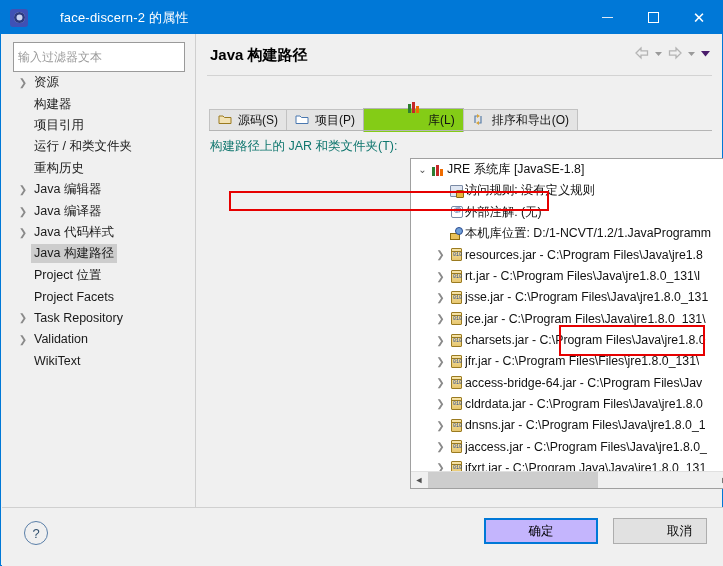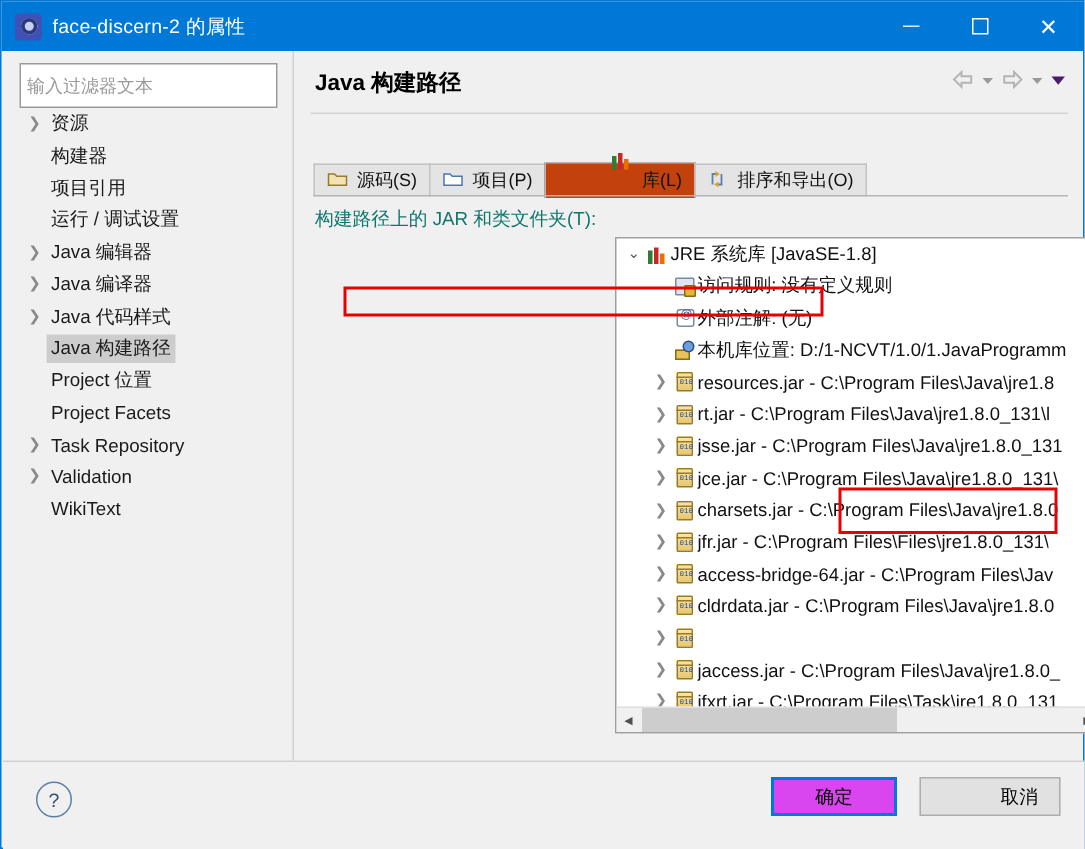--- a/index.html
+++ b/index.html
@@ -10,21 +10,21 @@
     font-size:12px;
     color:#000;
     overflow:hidden;
     -webkit-font-smoothing:none;
   }
   .dialog{position:absolute;left:0;top:0;width:723px;height:566px;
           background:#f0f0f0;border:1px solid #0078d7;box-sizing:border-box;}
 
   
   .titlebar{position:absolute;left:0;top:0;width:721px;height:33px;
-            background:#0078d7;color:#fff;display:flex;align-items:center;}
+            background:#0078d7;color:#fff;display:flex;align-items:center;gap:25px;}
   .title-icon{width:18px;height:18px;margin-left:9px;margin-right:7px;
               border-radius:3px;background:#3f51b5;position:relative;
               display:flex;align-items:center;justify-content:center;}
   .title-icon::before{content:"";width:11px;height:11px;border-radius:50%;
               background:#c8d2f0;box-shadow:inset 0 0 0 2.5px #2b3a80;}
   .title-text{font-size:13px;letter-spacing:.2px;}
   .win-btns{margin-left:auto;display:flex;height:33px;}
   .win-btn{width:46px;height:33px;display:flex;align-items:center;
            justify-content:center;color:#fff;font-size:13px;}
   .win-btn.mini span{display:block;width:11px;height:1px;background:#dfe9f5;}
@@ -53,21 +53,21 @@
   .page-title{position:absolute;left:13px;top:12px;font-size:15px;font-weight:bold;color:#000;}
   .navicons{position:absolute;right:11px;top:12px;display:flex;align-items:center;gap:4px;}
   .navicons svg{display:block;}
   .hrule{position:absolute;left:10px;top:41px;width:505px;height:1px;background:#d3d3d3;}
 
   
   .tabs{position:absolute;left:12px;top:74px;height:23px;display:flex;align-items:center;}
   .tab{height:21px;display:flex;align-items:center;padding:0 8px;gap:5px;
        border:1px solid #c2c2c2;border-bottom:none;background:#e4e4e4;
        font-size:12px;white-space:nowrap;margin-right:-1px;color:#111;}
-  .tab.active{background:#c2410c;height:23px;border-color:#b5b5b5;padding-left:44px;}
+  .tab.active{background:#84cc16;height:23px;border-color:#b5b5b5;padding-left:44px;}
   .tabs-underline{position:absolute;left:12px;top:96px;width:503px;height:1px;background:#b5b5b5;}
   .tab .ticon{width:15px;height:14px;flex:0 0 15px;}
 
   .listlabel{position:absolute;left:13px;top:104px;font-size:12.5px;color:#0f766e;}
 
   
   .listbox{position:absolute;left:213px;top:124px;width:338px;height:331px;
            background:#fff;border:1px solid #a0a0a0;box-sizing:border-box;overflow:hidden;}
   .rows{position:absolute;left:0;top:0;width:320px;}
   .row{height:21.3px;display:flex;align-items:center;white-space:nowrap;
@@ -115,21 +115,21 @@
   .hsb .arrowr{right:0;}
   .hsb .thumb{position:absolute;left:17px;top:0;width:170px;height:16px;background:#cdcdcd;}
 
   
   .applyrow{position:absolute;left:196px;top:464px;width:525px;height:42px;}
   .footsep{position:absolute;left:1px;top:506px;width:721px;height:1px;background:#d0d0d0;}
   .footer{position:absolute;left:1px;top:507px;width:721px;height:58px;background:#f0f0f0;}
   .help{position:absolute;left:22px;top:13px;width:22px;height:22px;border:1px solid #5a7fa8;
         border-radius:50%;color:#31506e;display:flex;align-items:center;justify-content:center;
         font-size:13px;background:#f0f0f0;}
-  .btn-ok{position:absolute;right:125px;top:10px;width:84px;height:26px;background:#d946ef;
+  .btn-ok{position:absolute;right:125px;top:10px;width:114px;height:26px;background:#c4b5fd;
         border:2px solid #0078d7;box-sizing:border-box;display:flex;align-items:center;
         justify-content:center;font-size:12.5px;}
   .btn-cancel{position:absolute;right:16px;top:10px;width:94px;height:26px;background:#e1e1e1;
         border:1px solid #adadad;box-sizing:border-box;display:flex;align-items:center;
         justify-content:center;font-size:12.5px;padding-left:39px;}
 </style>
 </head>
 <body>
 
 <div class="dialog">
@@ -160,21 +160,25 @@
         <div class="tnode">
           <span class="arr empty">❯</span>
           <span class="lbl">构建器</span>
         </div>
         <div class="tnode">
           <span class="arr empty">❯</span>
           <span class="lbl">项目引用</span>
         </div>
         <div class="tnode">
           <span class="arr empty">❯</span>
-          <span class="lbl">运行 / 调试设置</span>
+          <span class="lbl">运行 / 和类文件夹</span>
+        </div>
+        <div class="tnode">
+          <span class="arr empty">❯</span>
+          <span class="lbl">重构历史</span>
         </div>
         <div class="tnode">
           <span class="arr">❯</span>
           <span class="lbl">Java 编辑器</span>
         </div>
         <div class="tnode">
           <span class="arr">❯</span>
           <span class="lbl">Java 编译器</span>
         </div>
         <div class="tnode">
@@ -297,21 +301,21 @@
             <span class="ic">
               <span class="annicon"></span>
             </span>
             <span class="tx">外部注解:  (无)</span>
           </div>
           <div class="row indent1">
             <span class="ar none">❯</span>
             <span class="ic">
               <span class="nativeicon"></span>
             </span>
-            <span class="tx">本机库位置: D:/1-NCVT/1.0/1.JavaProgramm</span>
+            <span class="tx">本机库位置: D:/1-NCVT/1.2/1.JavaProgramm</span>
           </div>
           <div class="row indent1">
             <span class="ar">❯</span>
             <span class="ic">
               <span class="jaricon"></span>
             </span>
             <span class="tx">resources.jar  -  C:\Program Files\Java\jre1.8</span>
           </div>
           <div class="row indent1">
             <span class="ar">❯</span>
@@ -360,34 +364,35 @@
             <span class="ic">
               <span class="jaricon"></span>
             </span>
             <span class="tx">cldrdata.jar  -  C:\Program Files\Java\jre1.8.0</span>
           </div>
           <div class="row indent1">
             <span class="ar">❯</span>
             <span class="ic">
               <span class="jaricon"></span>
             </span>
+            <span class="tx">dnsns.jar  -  C:\Program Files\Java\jre1.8.0_1</span>
           </div>
           <div class="row indent1">
             <span class="ar">❯</span>
             <span class="ic">
               <span class="jaricon"></span>
             </span>
             <span class="tx">jaccess.jar  -  C:\Program Files\Java\jre1.8.0_</span>
           </div>
           <div class="row indent1">
             <span class="ar">❯</span>
             <span class="ic">
               <span class="jaricon"></span>
             </span>
-            <span class="tx">jfxrt.jar  -  C:\Program Files\Task\jre1.8.0_131</span>
+            <span class="tx">jfxrt.jar  -  C:\Program Java\Java\jre1.8.0_131</span>
           </div>
           <div class="row indent1">
             <span class="ar">❯</span>
             <span class="ic">
               <span class="jaricon"></span>
             </span>
             <span class="tx">localedata.jar  -  C:\Program Files\Java\jre1.8</span>
           </div>
         </div>
 

